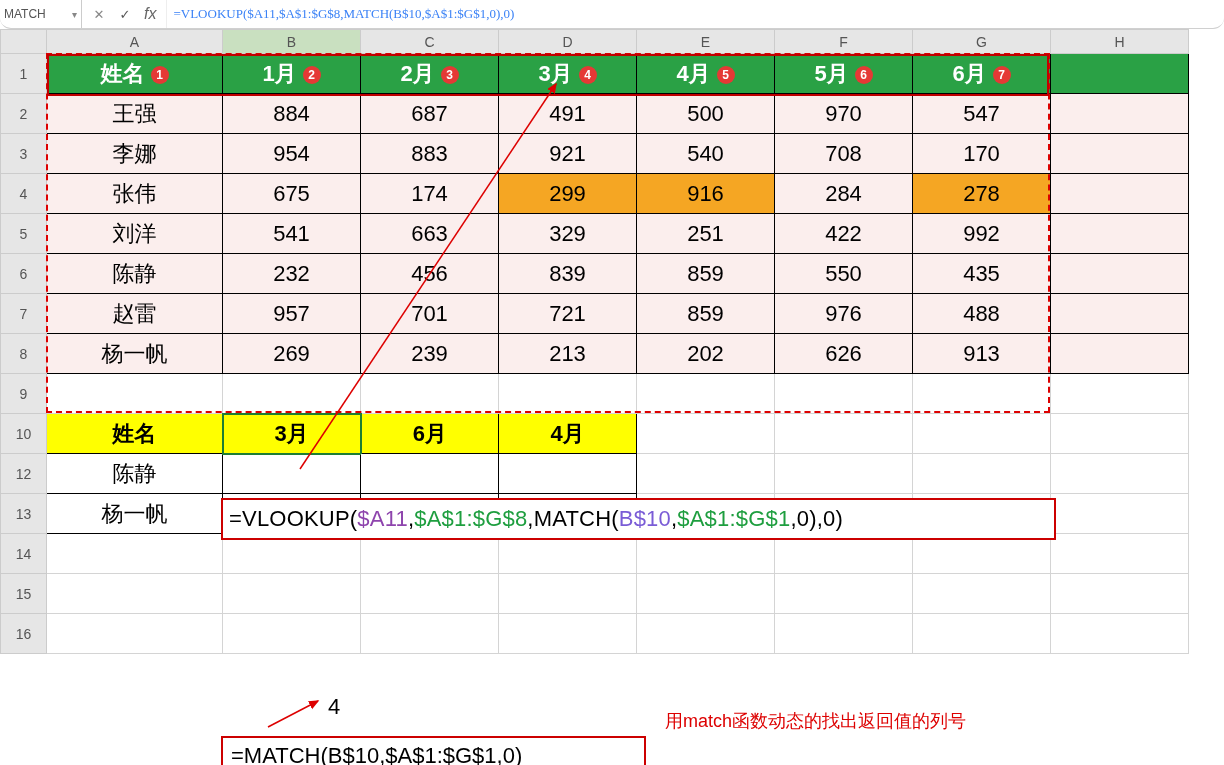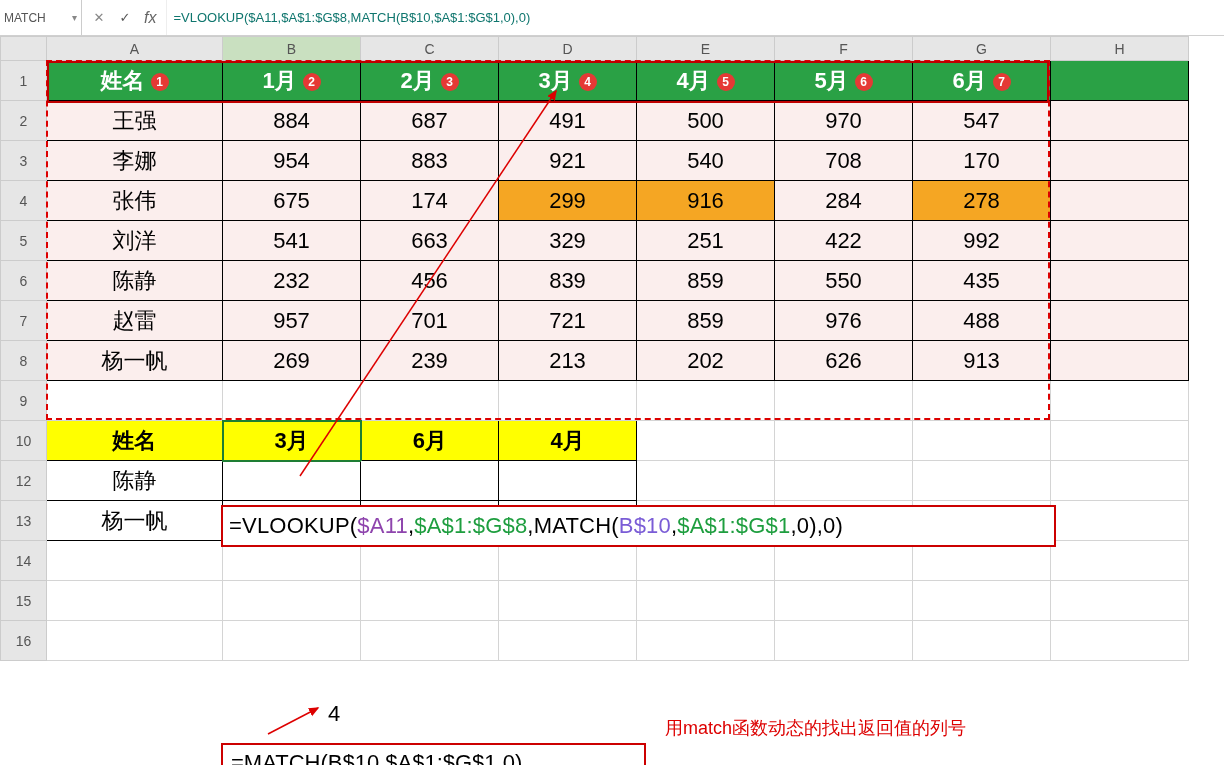--- a/index.html
+++ b/index.html
@@ -10,23 +10,24 @@
     font-size: 14px;
     color: #000;
     user-select: none;
   }
   .container { width: 1224px; height: 765px; position: relative; overflow: hidden; }
 
   
   .fx-row {
     display: flex;
     align-items: stretch;
-    height: 36px;
+    height: 29px;
     border-bottom: 1px solid #d0d0d0;
     background: #fff;
+    border-radius: 11px;
   }
   .name-box {
     width: 82px;
     border-right: 1px solid #ccc;
     display: flex;
     align-items: center;
     padding: 0 4px;
     font-size: 12px;
     color: #555;
     position: relative;
@@ -42,22 +43,23 @@
   }
   .fx-btn { width:14px; text-align:center; color:#888; font-size:13px; cursor:pointer;}
   .fx-btn.ok { color:#555; }
   .fx-label { font-style: italic; color:#666; font-size:16px;}
   .formula-text {
     flex: 1;
     display: flex;
     align-items: center;
     padding-left: 6px;
     font-size: 13px;
-    color: #0f766e;
+    color: #3b82f6;
     white-space: pre;
+    font-family: Liberation Serif, serif;
   }
 
   
   .grid {
     position: relative;
   }
   table.sheet {
     border-collapse: collapse;
     table-layout: fixed;
   }

